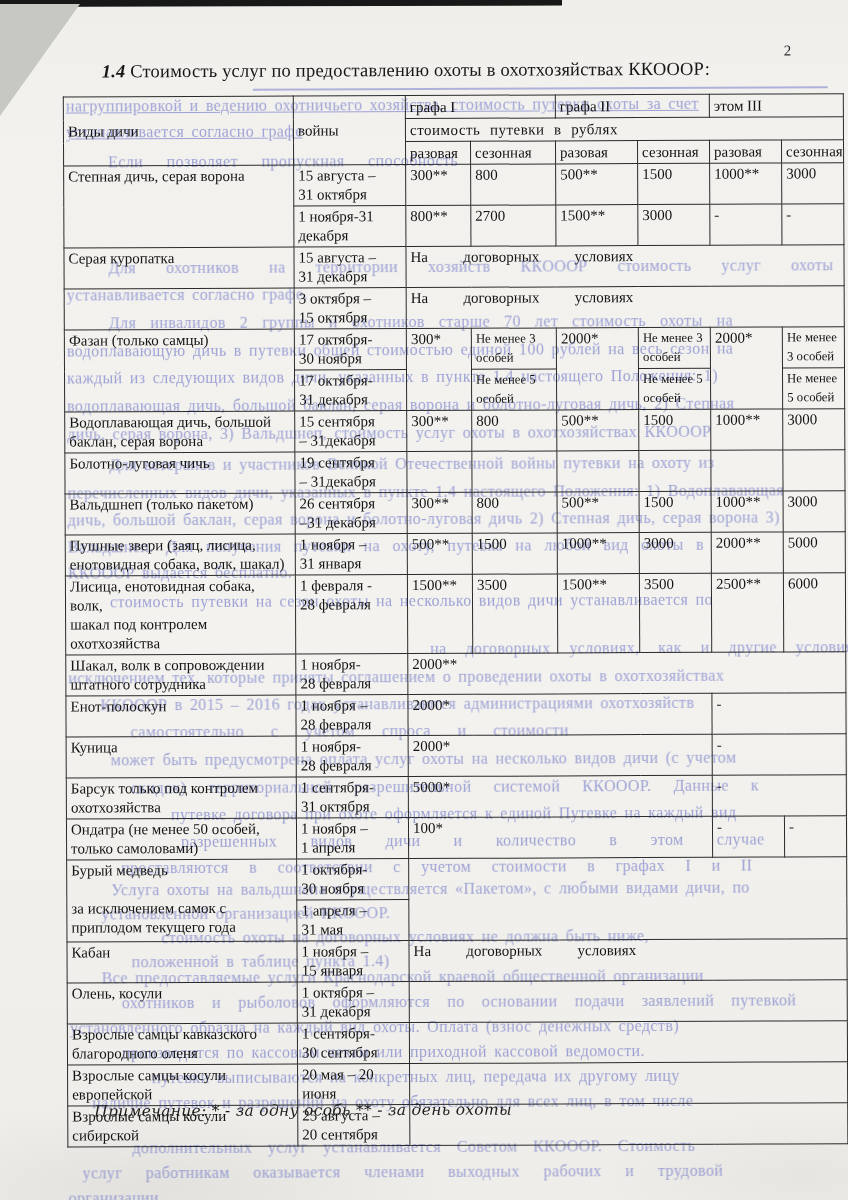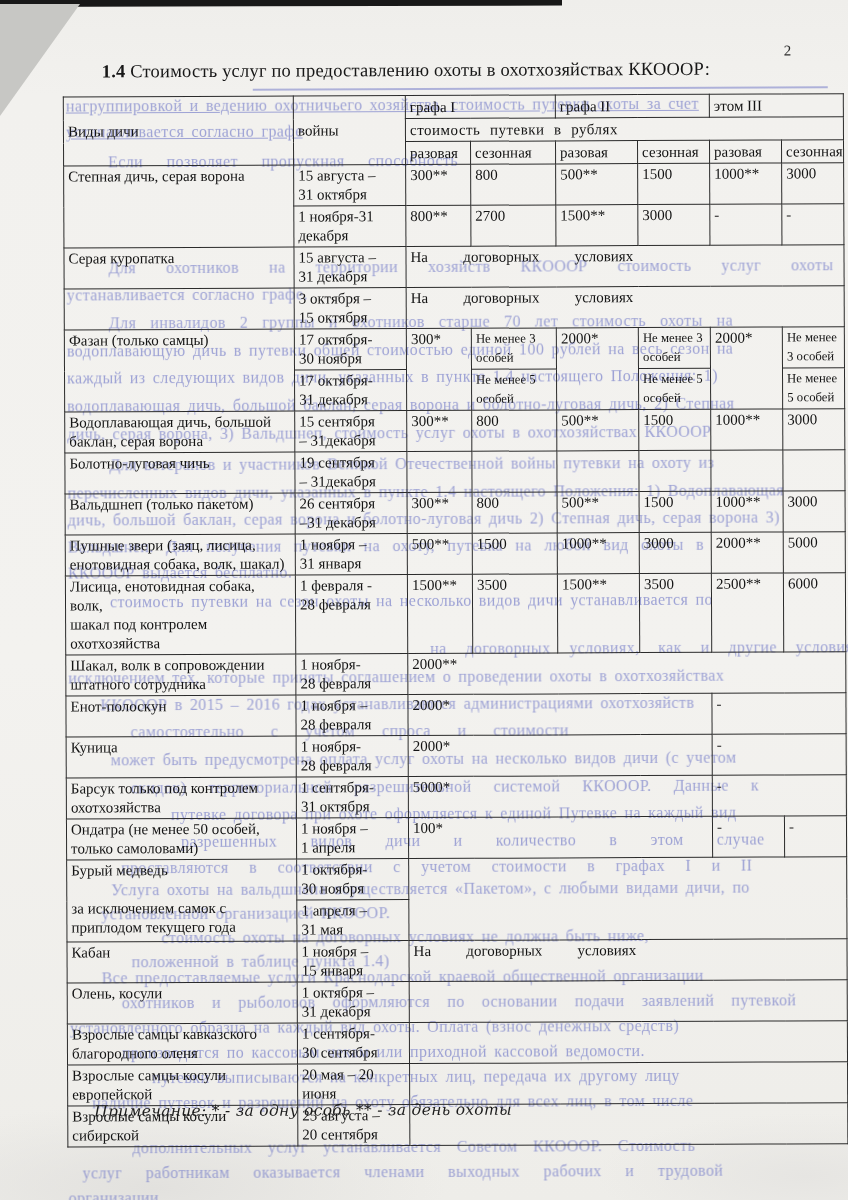--- a/index.html
+++ b/index.html
@@ -21,21 +21,21 @@
   
   .bleed{position:absolute;inset:0;z-index:1;}
   .bleed span{
     position:absolute;white-space:nowrap;
     color:#7d84cb;opacity:.72;filter:blur(0.7px);
     font-size:16px;letter-spacing:.4px;word-spacing:.18em;
   }
   .bleed div.rule{position:absolute;height:1.5px;background:#8a90cf;opacity:.65;filter:blur(0.6px);}
   .pageno{position:absolute;top:44px;left:786px;z-index:3;font-size:15px;color:#2a2a2a;}
   .heading{position:absolute;top:60px;left:104px;z-index:3;font-size:18.5px;color:#171717;letter-spacing:.2px;}
-  .heading .hnum{font-weight:bold;}
+  .heading .hnum{font-weight:bold;font-style:italic;}
   table.price{
     position:absolute;top:95px;left:65px;z-index:2;
     width:780px;border-collapse:collapse;table-layout:fixed;
     font-size:15px;color:#141414;
   }
   table.price th,table.price td{
     border:1px solid #2b2b2b;background:transparent;
     padding:1px 4px;vertical-align:top;text-align:left;
     line-height:19px;white-space:pre-line;overflow:hidden;
   }

